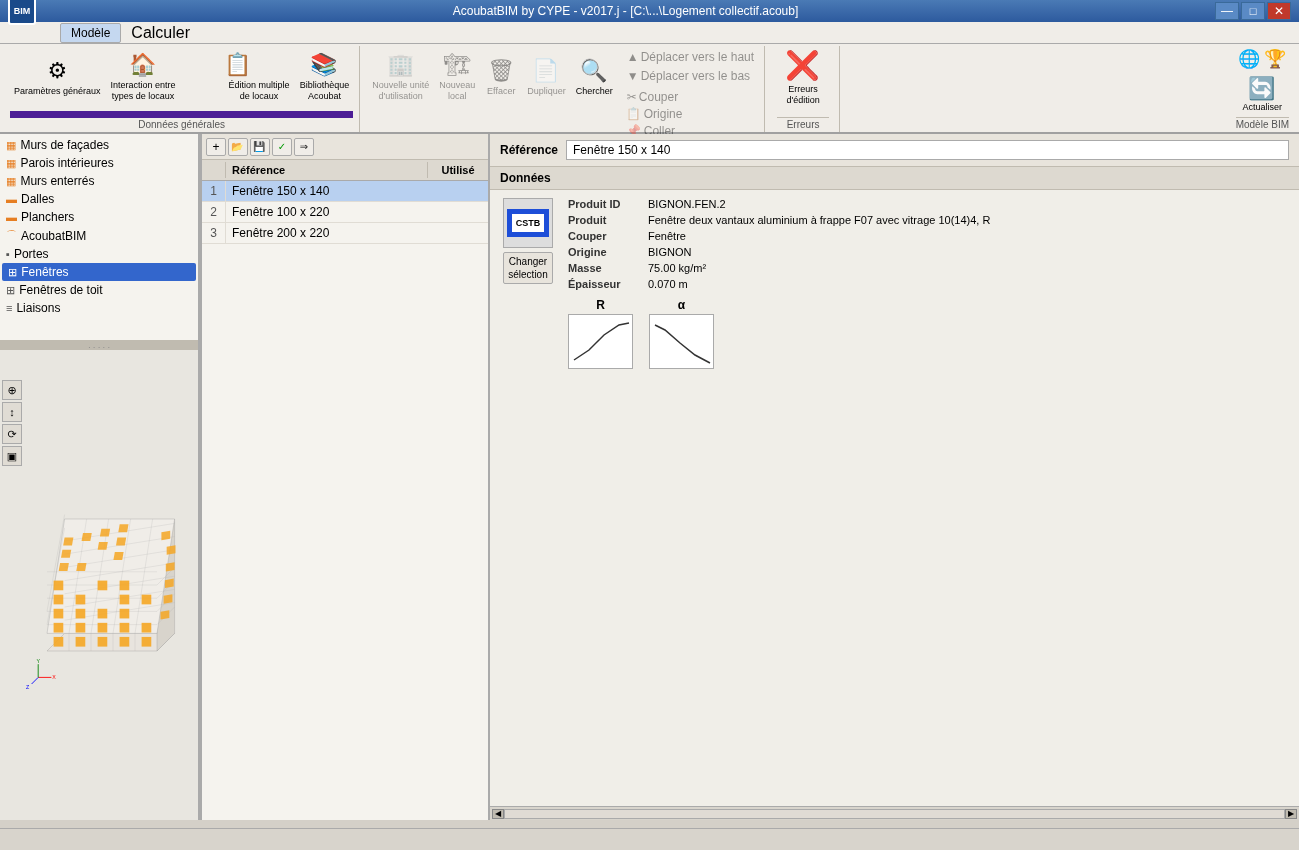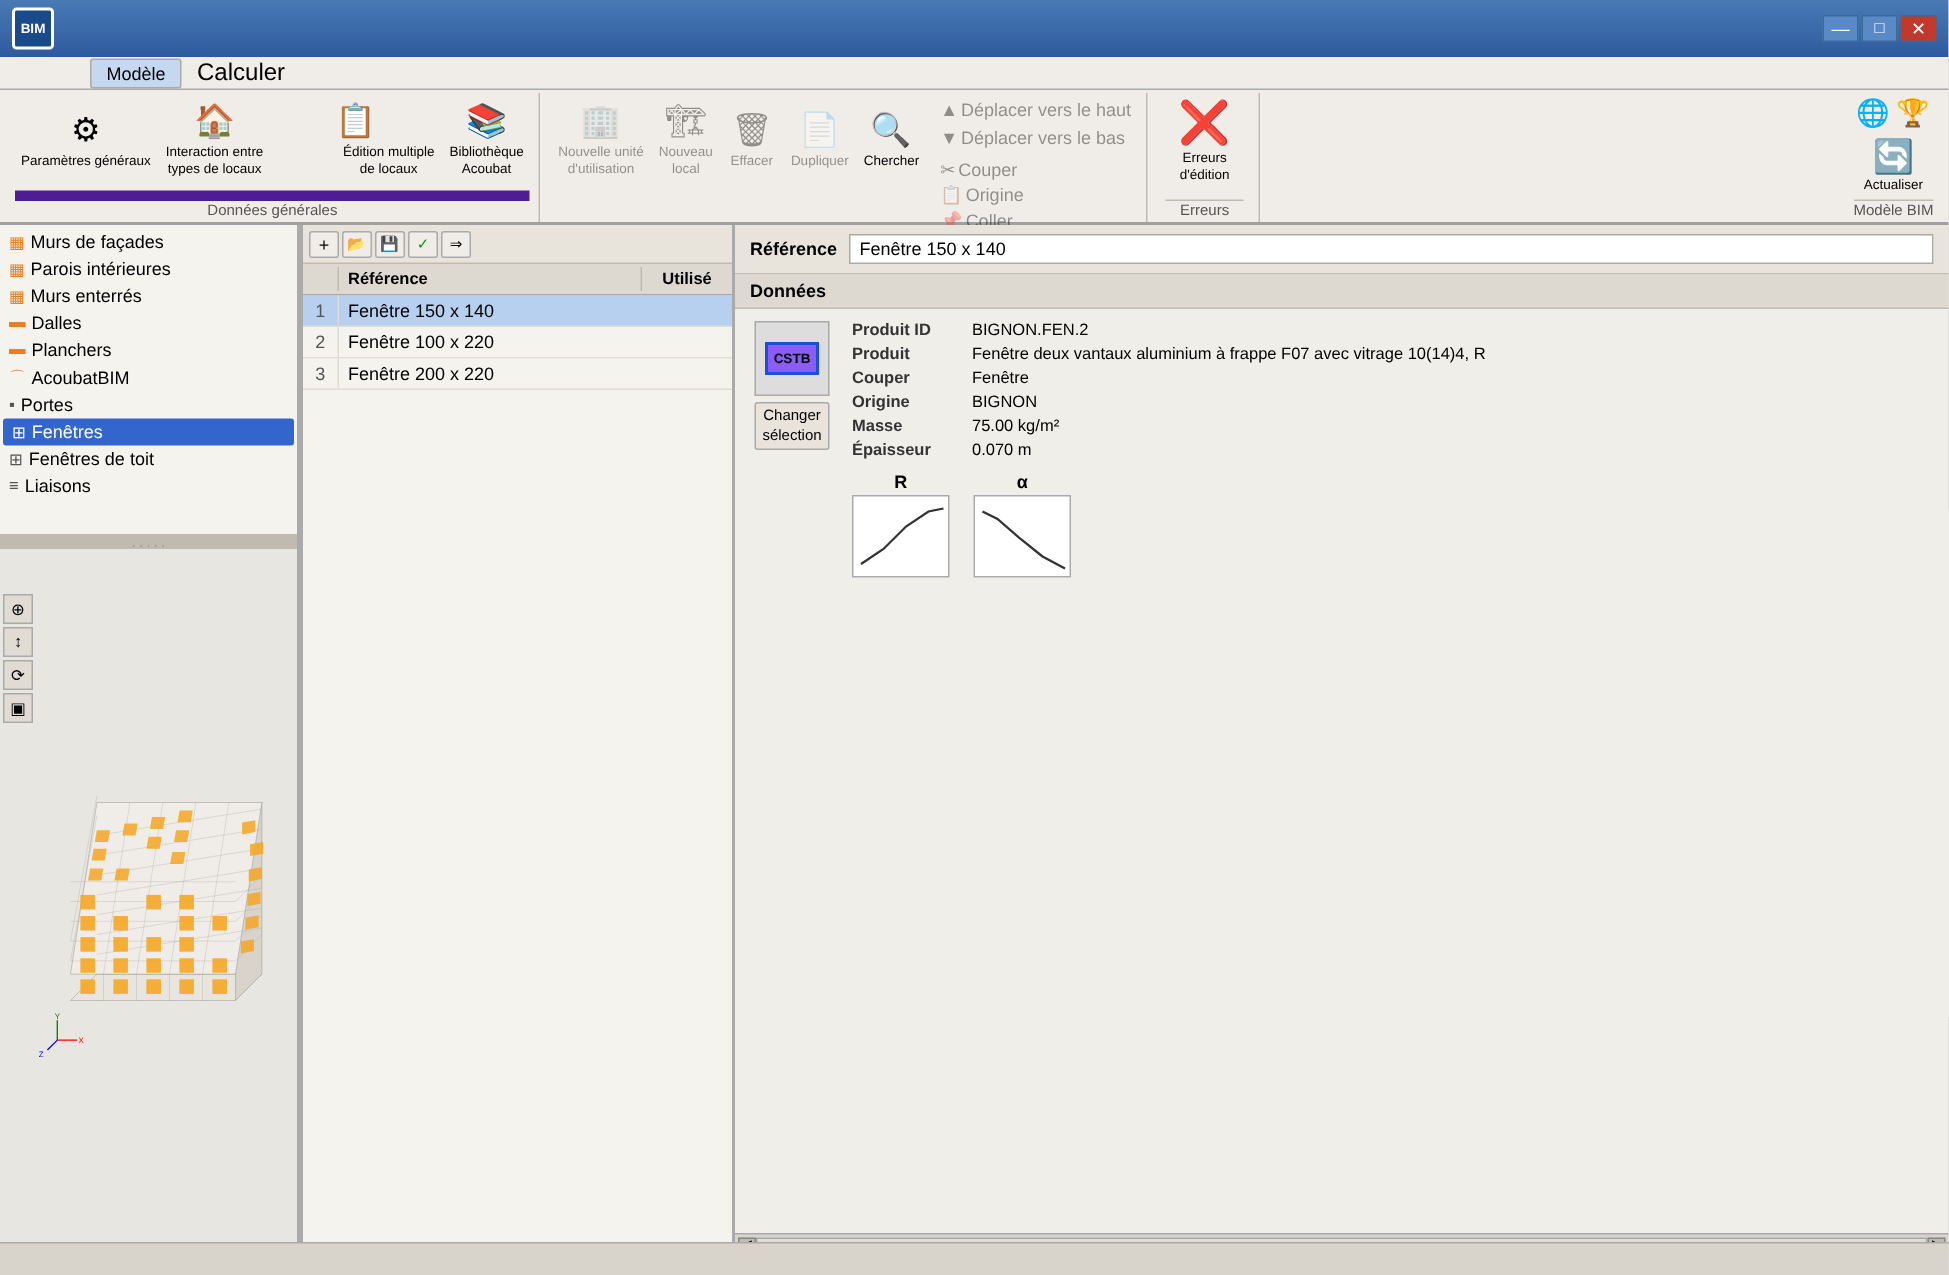--- a/index.html
+++ b/index.html
@@ -1,20 +1,20 @@
 <!DOCTYPE html>
 <html><head>
   <meta charset="utf-8">
   <style>
     * { box-sizing: border-box; margin: 0; padding: 0; font-family: 'Segoe UI', Tahoma, sans-serif; font-size: 12px; }
     body { width: 1299px; height: 850px; overflow: hidden; background: #d4d0c8; }
 
     
     #titlebar {
-      height: 38px;
+      height: 22px;
       background: linear-gradient(to bottom, #4a7ab5, #2d5a9e);
       display: flex;
       align-items: center;
       justify-content: space-between;
       padding: 0 8px;
       color: white;
     }
 
     
     #menubar {
@@ -91,20 +91,21 @@
     
     ::-webkit-scrollbar { width: 10px; height: 10px; }
     ::-webkit-scrollbar-track { background: #d8d4cc; }
     ::-webkit-scrollbar-thumb { background: #a09890; border: 1px solid #888; }
   </style>
 </head>
 <body>
 
 <div id="titlebar">
   <div style="width:28px;height:28px;background:#1a4a8a;border:2px solid #fff;border-radius:3px;display:flex;align-items:center;justify-content:center;color:white;font-size:9px;font-weight:bold;flex-shrink:0;">BIM</div>
+  <div style="flex:1;text-align:center;font-size:12px;color:white;">AcoubatBIM by CYPE - v2017.j - [C:\...\Logement collectif.acoub]</div>
   <div style="display:flex;gap:2px;">
     <button style="width:24px;height:18px;background:#5a8ac5;border:1px solid #3a6a9a;color:white;cursor:pointer;font-size:12px;">—</button>
     <button style="width:24px;height:18px;background:#5a8ac5;border:1px solid #3a6a9a;color:white;cursor:pointer;font-size:11px;">□</button>
     <button style="width:24px;height:18px;background:#c0392b;border:1px solid #3a6a9a;color:white;cursor:pointer;font-size:12px;">✕</button>
   </div>
 </div>
 
 <div id="menubar" style="height:22px;background:#f0ede8;display:flex;align-items:center;padding:0 60px;border-bottom:1px solid #aaa;">
   <div style="padding:2px 10px;cursor:pointer;font-size:12px;border-radius:2px;background:#c5d8f0;border:1px solid #aaa;">Modèle</div>
   <div style="padding:2px 10px;cursor:pointer;font-size:16px;border-radius:2px;">Calculer</div>
@@ -402,21 +403,21 @@
       <input type="text" style="flex: 1 1 0%; border: 1px solid rgb(170, 170, 170); padding: 2px 6px; background: white; font-size: 12px;" value="Fenêtre 150 x 140">
     </div>
 
     <div style="padding:4px 10px;font-weight:bold;background:#ddd9d0;border-bottom:1px solid #c0bbb0;font-size:12px;">Données</div>
 
     <div style="flex:1;overflow-y:auto;padding:8px;">
       <div style="display:flex;gap:10px;">
 
         <div style="display:flex;flex-direction:column;align-items:center;gap:4px;min-width:60px;">
           <div style="width:50px;height:50px;background:#ddd;border:1px solid #aaa;display:flex;align-items:center;justify-content:center;font-size:9px;font-weight:bold;text-align:center;">
-            <div style="background:#8b5cf6;padding:4px;border:2px solid #1d4ed8;font-size:9px;font-weight:bold;">CSTB</div>
+            <div style="background:#ffffff;padding:4px;border:5px solid #1d4ed8;font-size:9px;font-weight:bold;">CSTB</div>
           </div>
           <div style="padding:2px 4px;background:#e8e4dc;border:1px solid #aaa;cursor:pointer;font-size:10px;text-align:center;border-radius:2px;line-height:1.3;">Changer<br>sélection</div>
         </div>
 
         <div style="flex:1;">
           <div style="display:flex;margin-bottom:4px;align-items:baseline;">
             <span style="width:80px;font-weight:bold;font-size:11px;color:#333;flex-shrink:0;">Produit ID</span>
             <span style="flex:1;font-size:11px;">BIGNON.FEN.2</span>
           </div>
           <div style="display:flex;margin-bottom:4px;align-items:baseline;overflow:hidden;">

